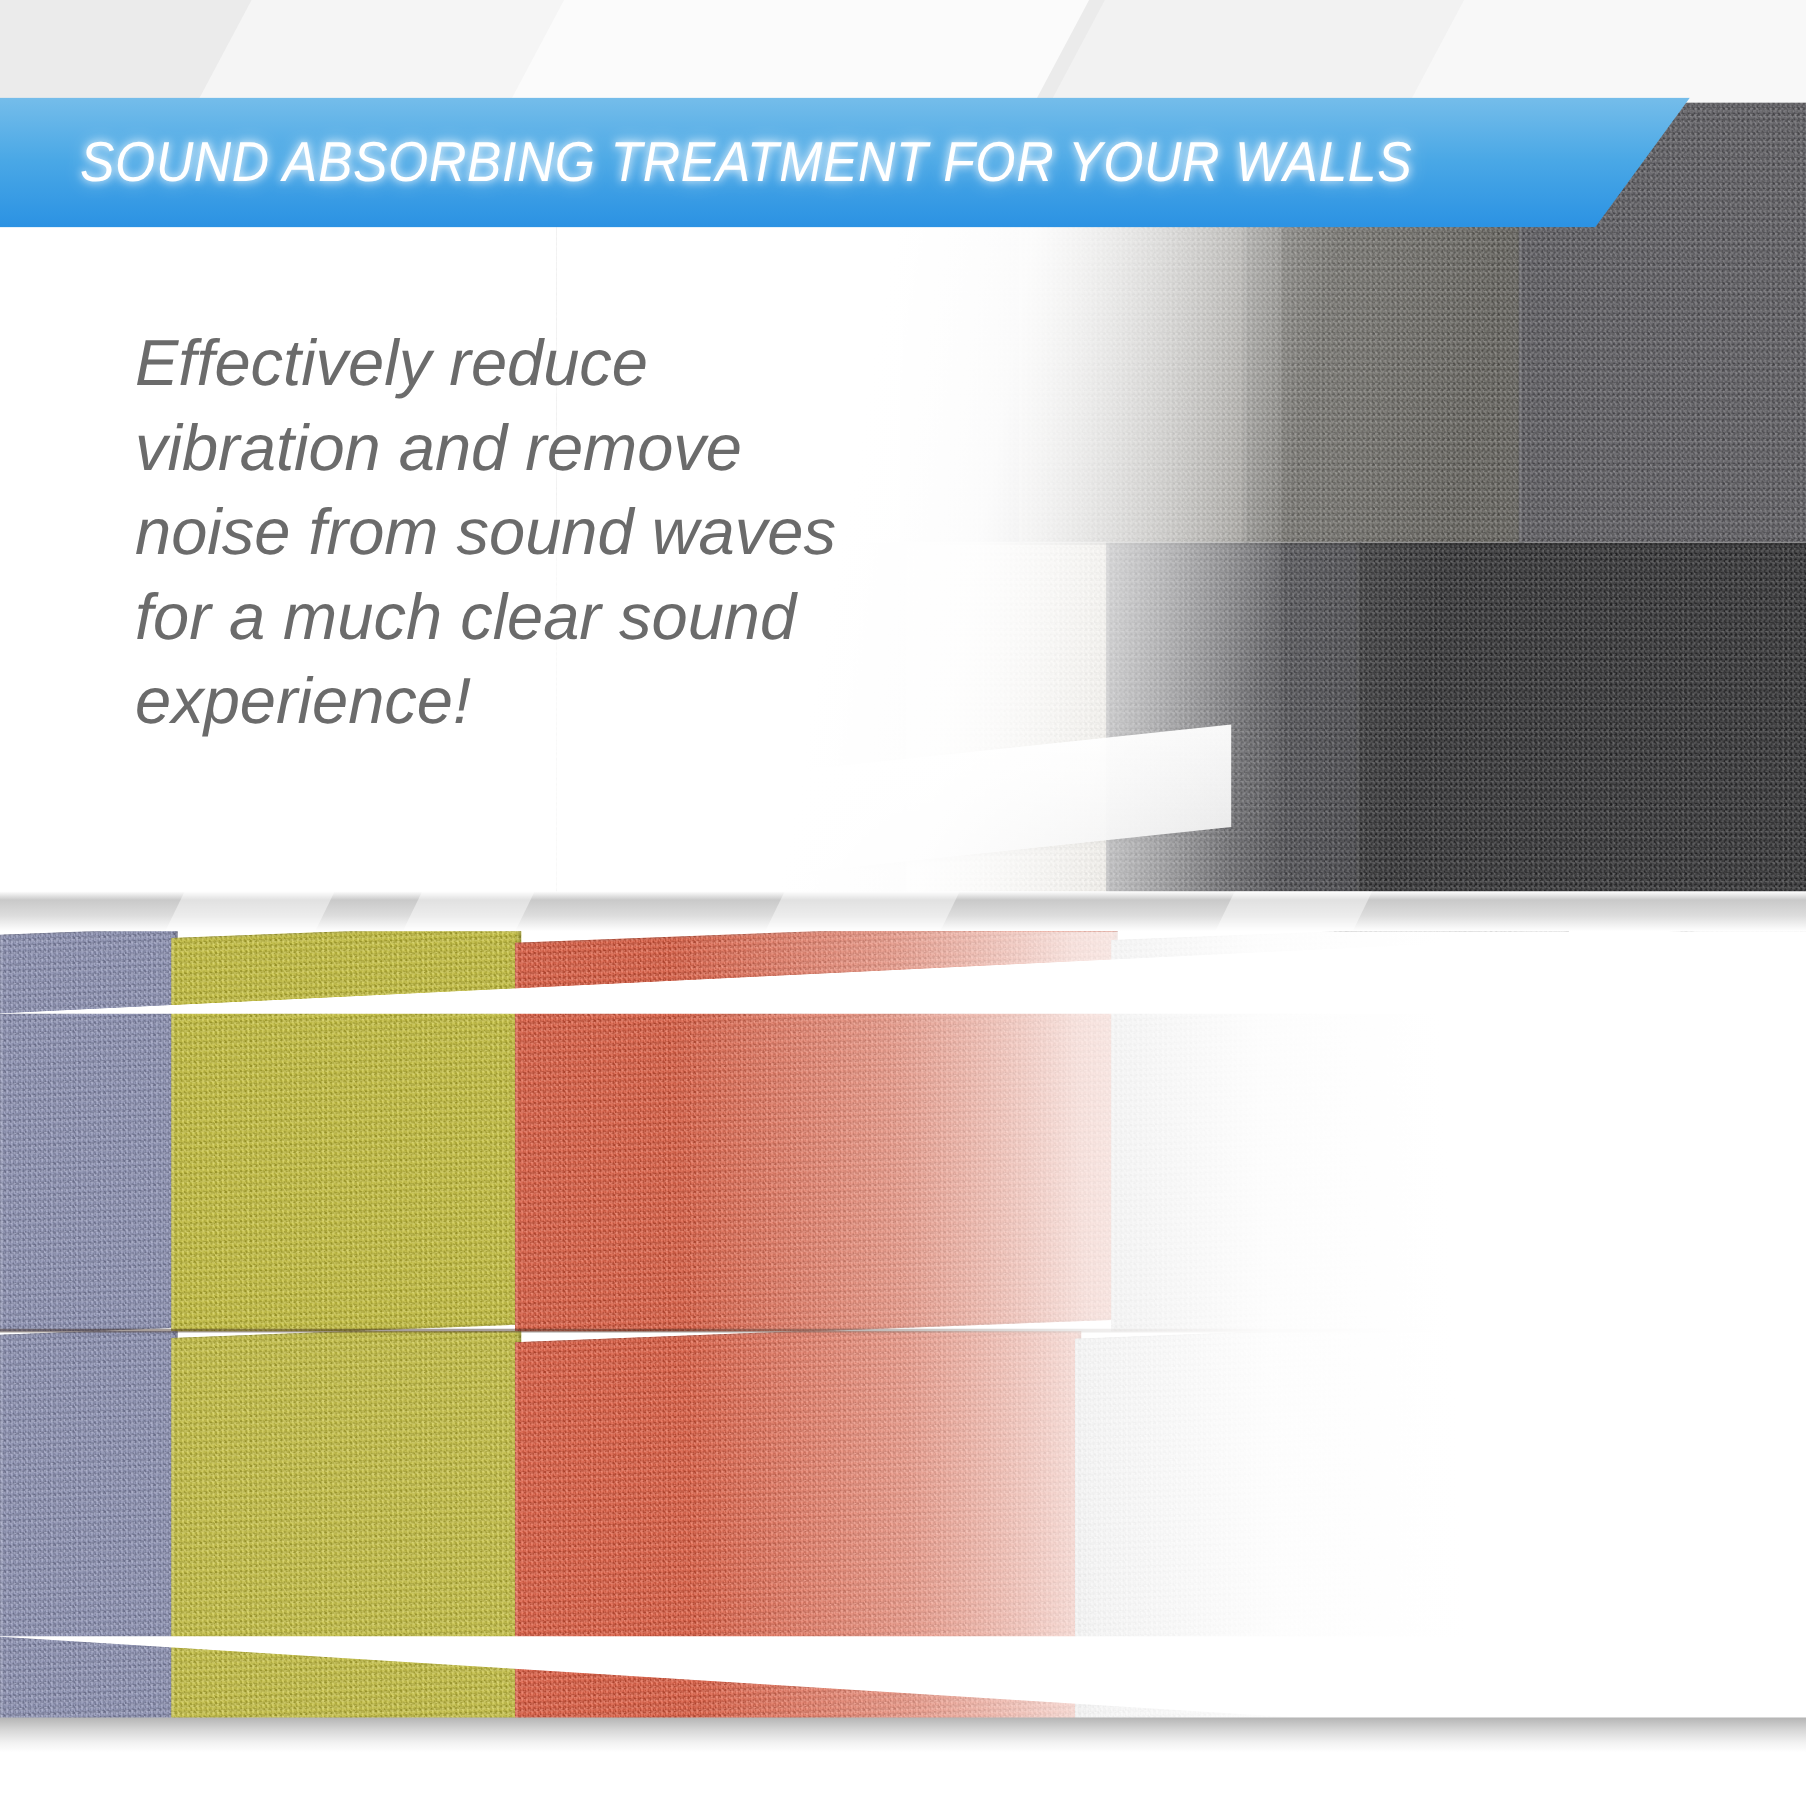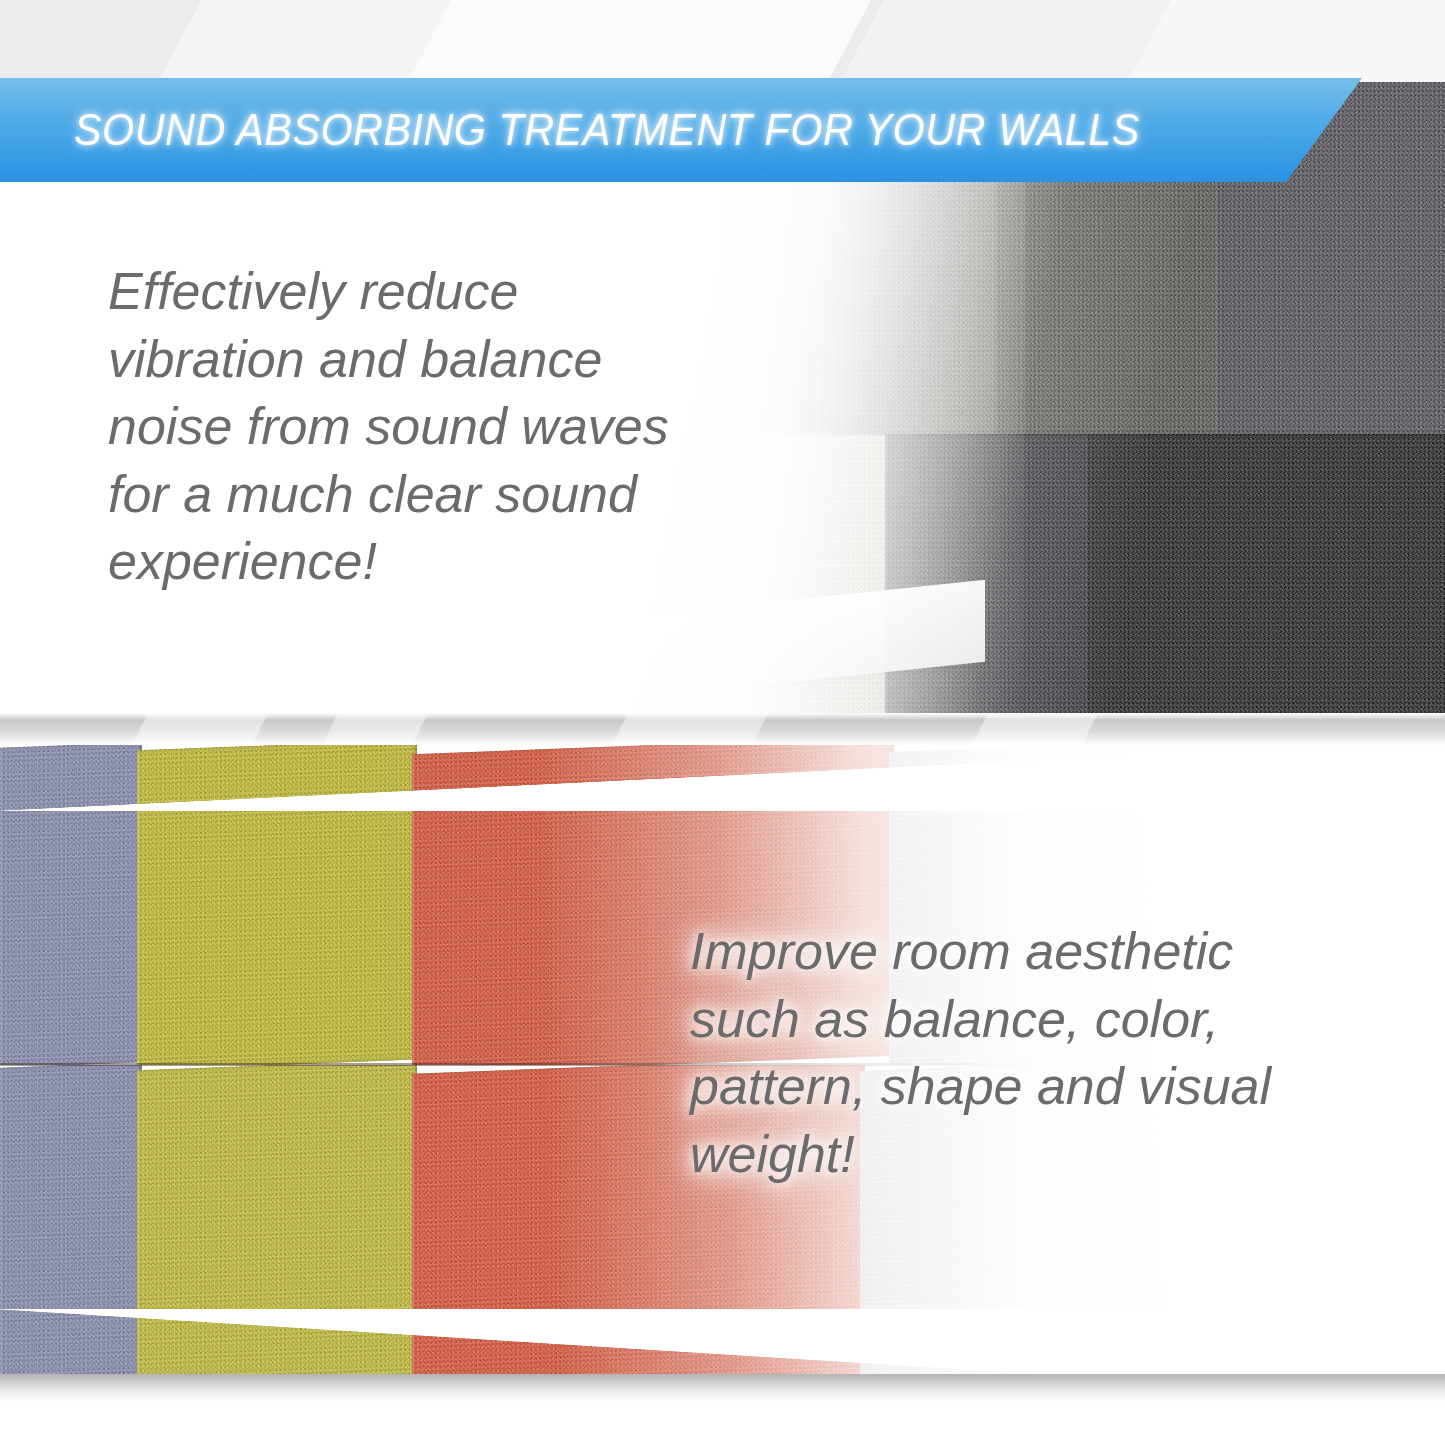--- a/index.html
+++ b/index.html
@@ -43,21 +43,21 @@
     background:linear-gradient(95deg,rgba(255,255,255,.98),rgba(250,250,250,.8) 55%,rgba(255,255,255,0));}
   .counter{position:absolute;left:2%;bottom:4%;width:52%;height:13%;
     background:linear-gradient(180deg,#ffffff,#f0f0f0);transform:skewY(-6deg);opacity:.95;
     box-shadow:0 2px 6px rgba(0,0,0,.07);}
   .desk-obj{position:absolute;left:7%;bottom:8%;width:11%;height:5%;border-radius:3px;
     background:linear-gradient(180deg,#d8d8d8,#b8b8b8);opacity:.75;transform:skewY(-6deg);filter:blur(1px);}
 
   
   .banner{position:absolute;height:104px;
     background:linear-gradient(180deg,#75bdea 0%,#4aa8e6 48%,#2b92e3 100%);
-    display:flex;align-items:center;padding-left:10px;}
+    display:flex;align-items:center;}
   .banner-top{left:0;top:78px;width:1352px;
     clip-path:polygon(0 0, 100% 0, calc(100% - 76px) 100%, 0 100%);}
   .banner-top .banner-text{margin-left:64px;}
   .banner-text{
     color:#ffffff;font-style:italic;font-weight:400;
     font-size:45px;letter-spacing:.5px;white-space:nowrap;
     font-family:"Liberation Sans", sans-serif;
     transform:scaleX(.92);transform-origin:left center;
     text-shadow:0 0 7px rgba(255,255,255,.95),0 0 16px rgba(255,255,255,.55);
   }
@@ -145,21 +145,21 @@
       <div class="counter"></div>
       <div class="desk-obj"></div>
       <div class="fade-left"></div>
     </div>
 
     <div class="banner banner-top">
       <span class="banner-text">SOUND ABSORBING TREATMENT FOR YOUR WALLS</span>
     </div>
 
     <div class="copy copy-top">Effectively reduce
-vibration and balance
+vibration and remove
 noise from sound waves
 for a much clear sound
 experience!</div>
   </div>
 
   <div class="divider">
     <div class="d d1"></div>
     <div class="d d2"></div>
     <div class="d d3"></div>
     <div class="d d4"></div>
@@ -182,19 +182,15 @@
           <div class="pb-strip felt" style="left: 80.5%; width: 19.85%; background-color: rgb(224, 80, 58); transform: skewY(-2.2deg); box-shadow: rgba(0, 0, 0, 0.22) -2px 0px 3px inset, rgba(255, 255, 255, 0.1) 2px 0px 2px inset;"></div>
         </div>
       <div class="pb-seam" style="top:318px"></div>
       <div class="wedge-top"></div>
       <div class="wedge-bot"></div>
       <div class="fade-right"></div>
     </div>
   </div>
 
 
-  <div class="copy copy-bot">Improve room aesthetic
-such as balance, color,
-pattern, shape and visual
-weight!</div>
 
   <div class="foot"></div>
 </div>
 
 </body></html>

